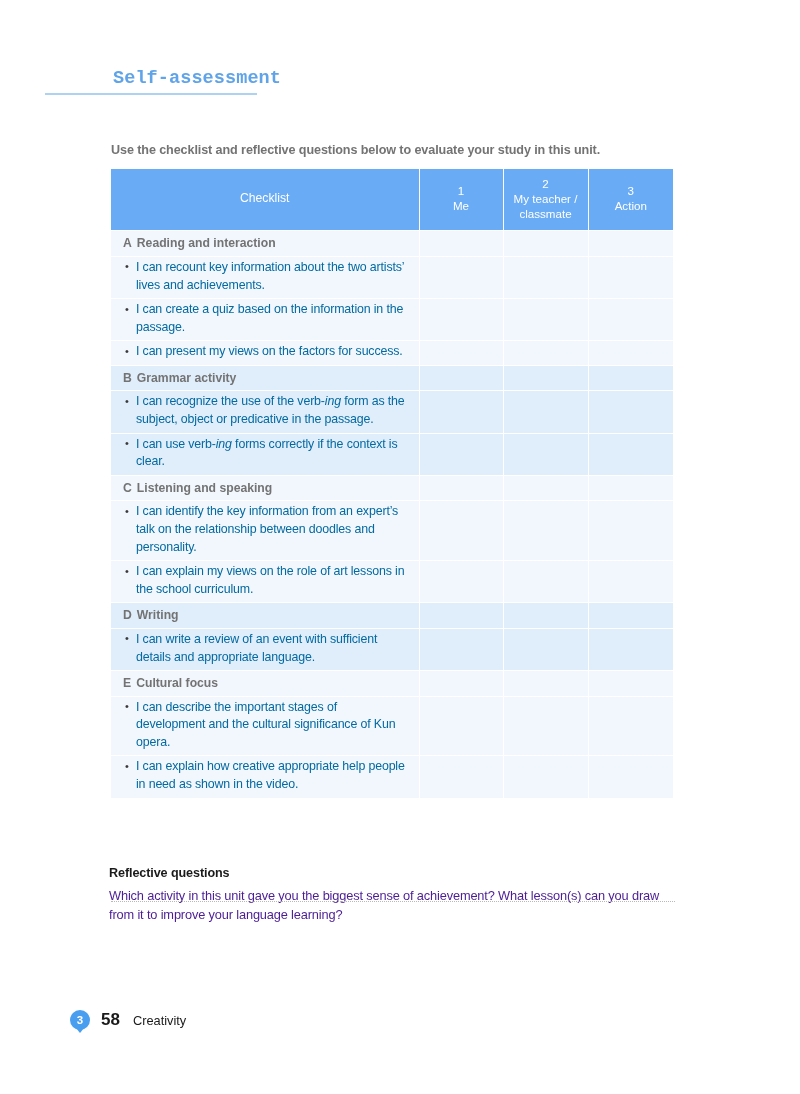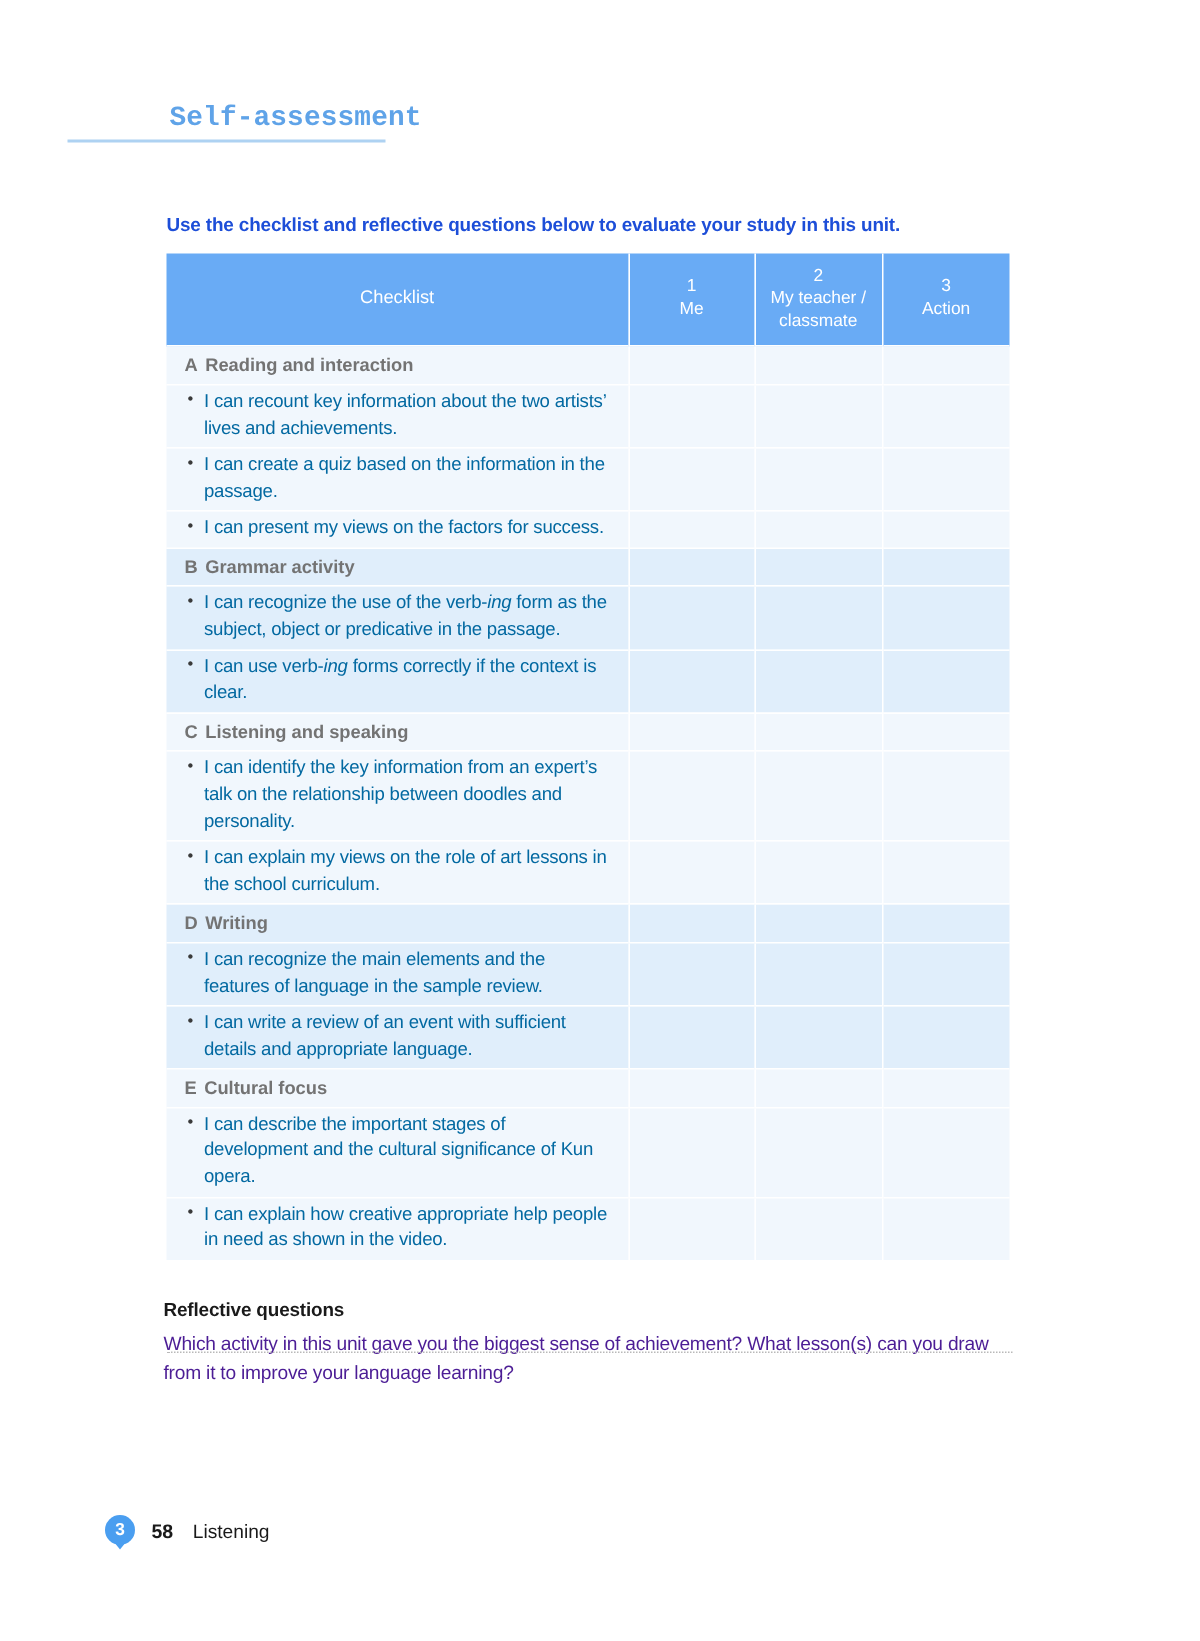--- a/index.html
+++ b/index.html
@@ -39,21 +39,21 @@
     background: #aed2f2;
   }
 
   
   .intro {
     position: absolute;
     left: 111px;
     top: 143px;
     font-size: 12.6px;
     font-weight: bold;
-    color: #1d4ed8;
+    color: #737373;
     letter-spacing: -0.1px;
   }
 
   
   .checklist-table {
     position: absolute;
     left: 111px;
     top: 169px;
     width: 562px;
     border-collapse: collapse;
@@ -197,21 +197,21 @@
     bottom: -3px;
     left: 50%;
     transform: translateX(-50%);
     width: 0; height: 0;
     border-left: 4px solid transparent;
     border-right: 4px solid transparent;
     border-top: 5px solid #4a9ef0;
   }
   .page-number {
     margin-left: 11px;
-    font-size: 13px;
+    font-size: 17px;
     font-weight: bold;
     color: #1a1a1a;
   }
   .footer-unit-name {
     margin-left: 13px;
     font-size: 12.8px;
     color: #1a1a1a;
   }
 </style>
 </head>
@@ -334,28 +334,20 @@
       <tr class="section-row shade-b">
         <td class="label-cell">
           <div class="section-heading"><span class="sec-letter">D</span><span>Writing</span></div>
         </td>
         <td></td>
         <td></td>
         <td></td>
       </tr>
       <tr class="item-row shade-b">
         <td class="label-cell">
-          <div class="item-text">I can recognize the main elements and the features of language in the sample review.</div>
-        </td>
-        <td></td>
-        <td></td>
-        <td></td>
-      </tr>
-      <tr class="item-row shade-b">
-        <td class="label-cell">
           <div class="item-text">I can write a review of an event with sufficient details and appropriate language.</div>
         </td>
         <td></td>
         <td></td>
         <td></td>
       </tr>
       <tr class="section-row shade-a">
         <td class="label-cell">
           <div class="section-heading"><span class="sec-letter">E</span><span>Cultural focus</span></div>
         </td>
@@ -384,14 +376,14 @@
 
 <div class="reflective">
   <div class="reflective-title">Reflective questions</div>
   <div class="reflective-body">Which activity in this unit gave you the biggest sense of achievement? What lesson(s) can you draw from it to improve your language learning?</div>
 </div>
 <div class="dotted-rule"></div>
 
 <div class="footer">
   <div class="unit-badge">3</div>
   <div class="page-number">58</div>
-  <div class="footer-unit-name">Listening</div>
+  <div class="footer-unit-name">Creativity</div>
 </div>
 
 </body></html>

